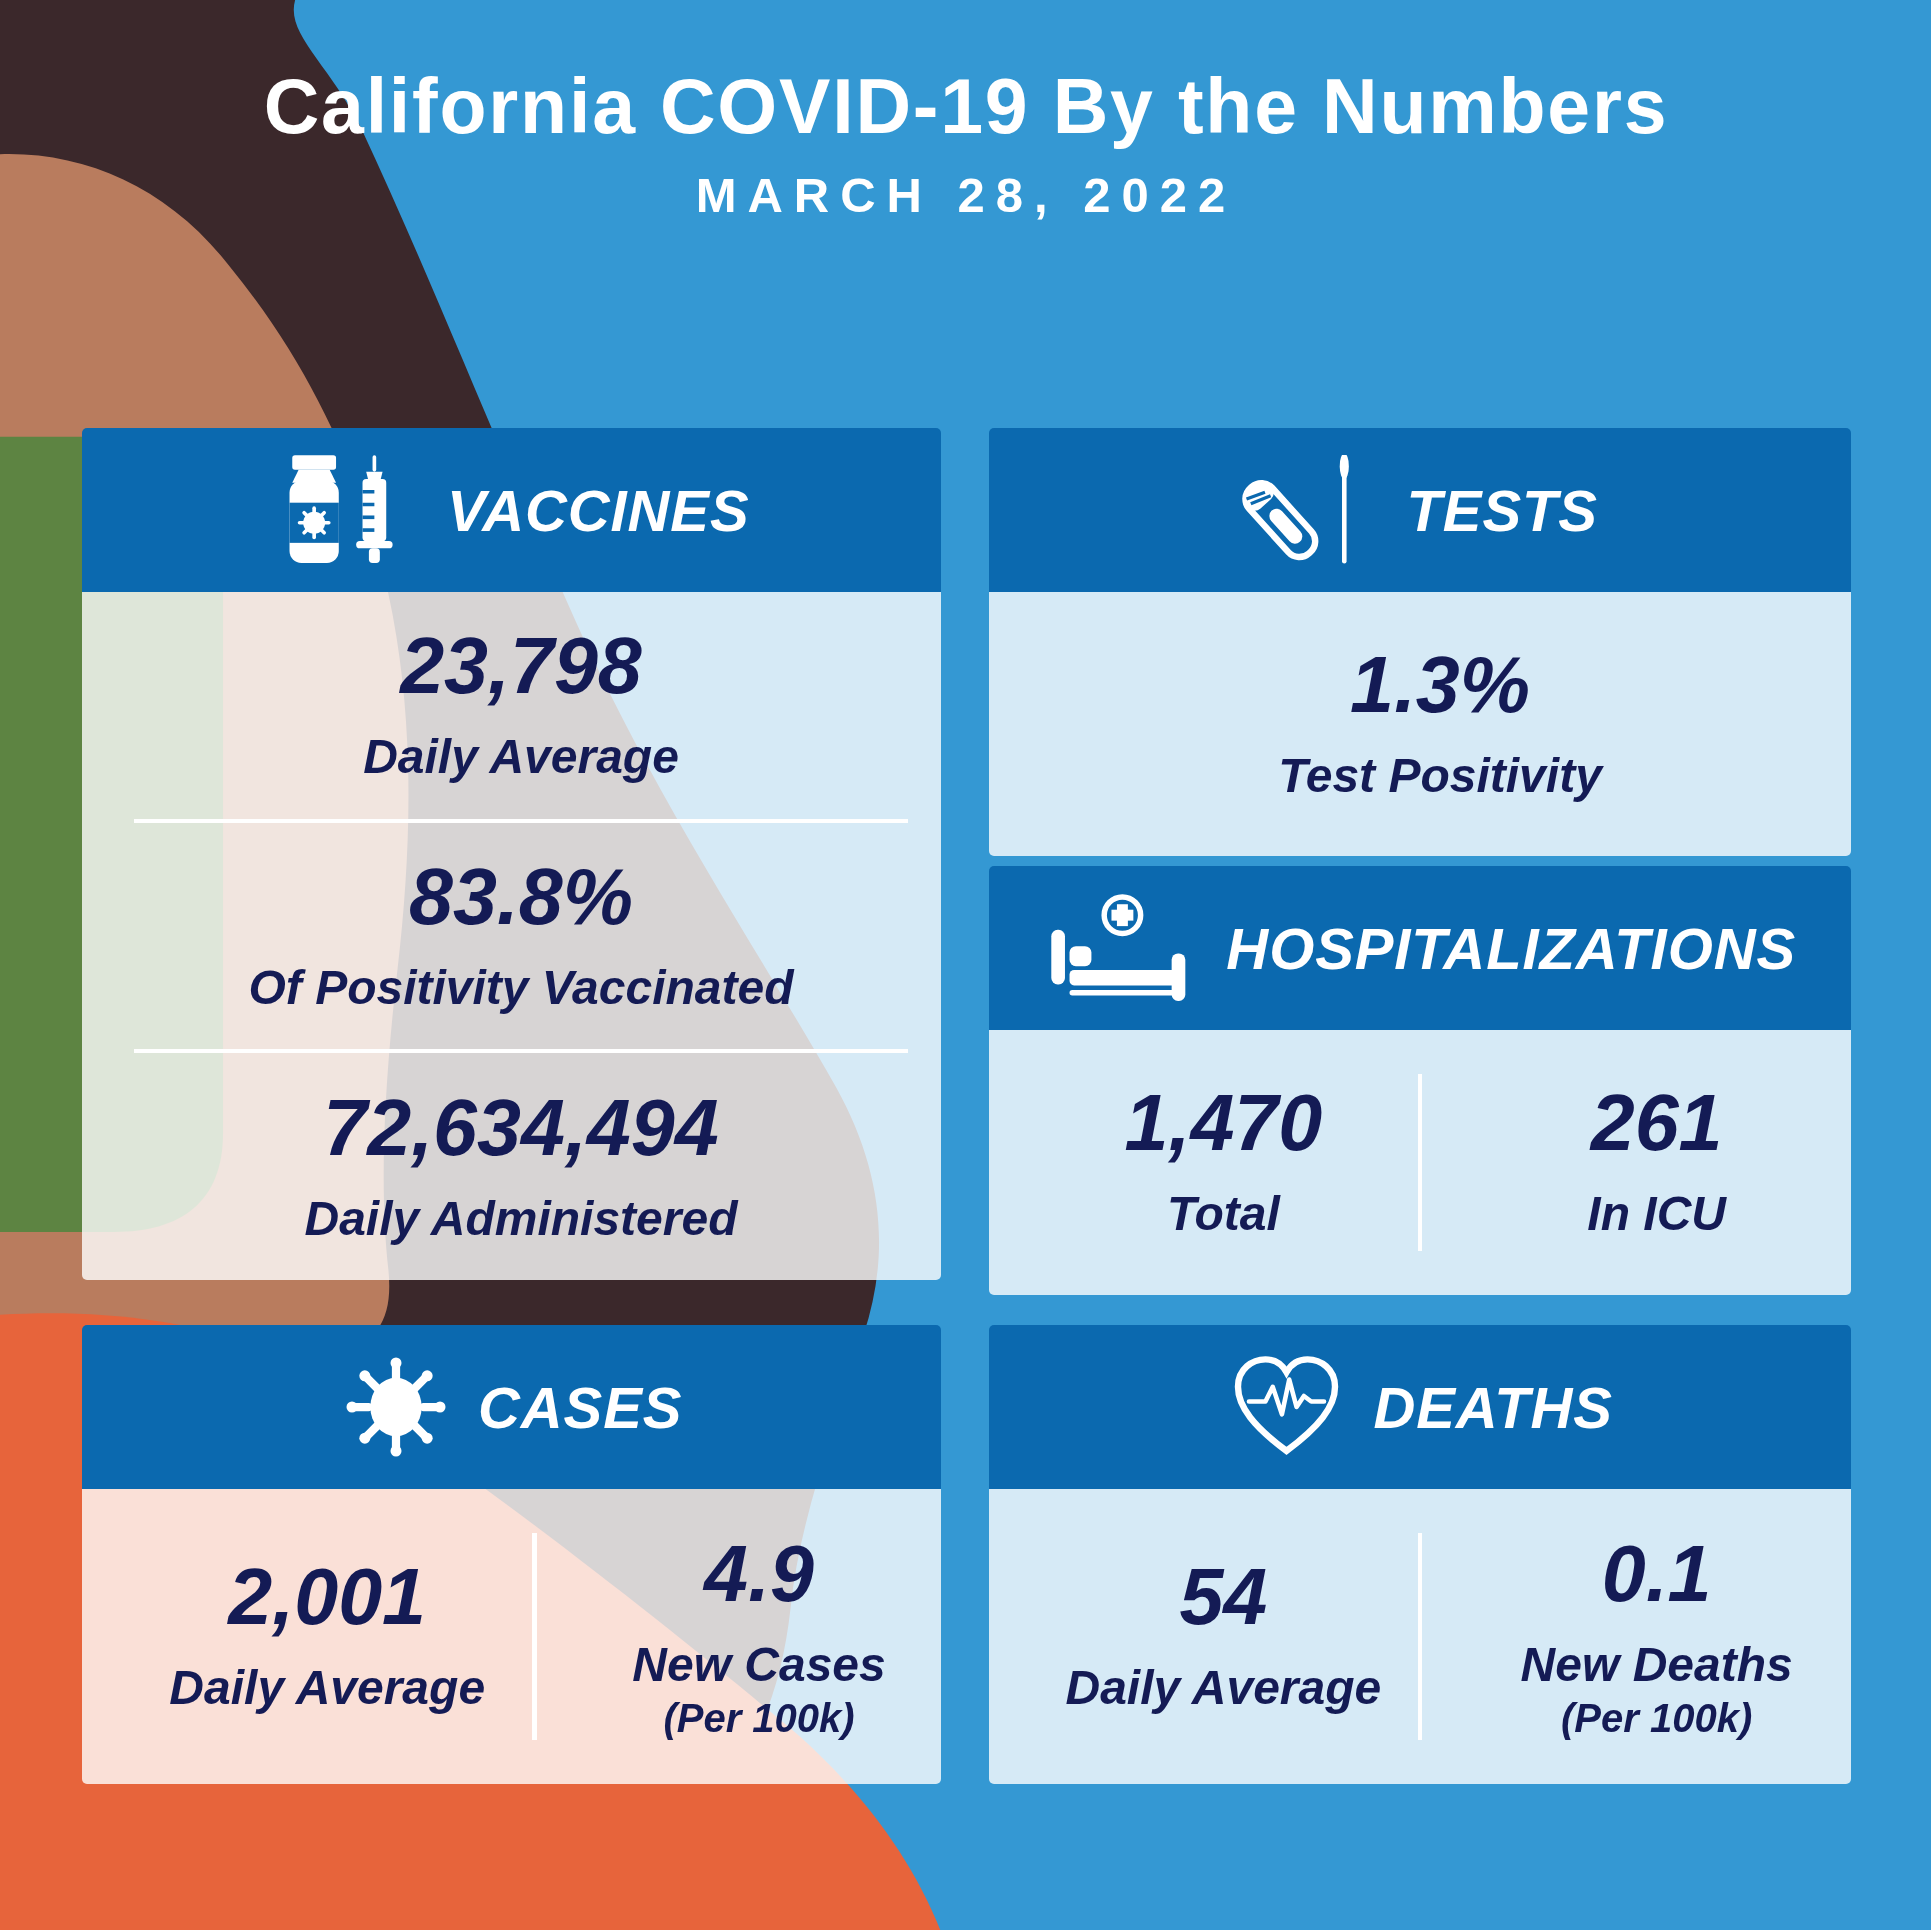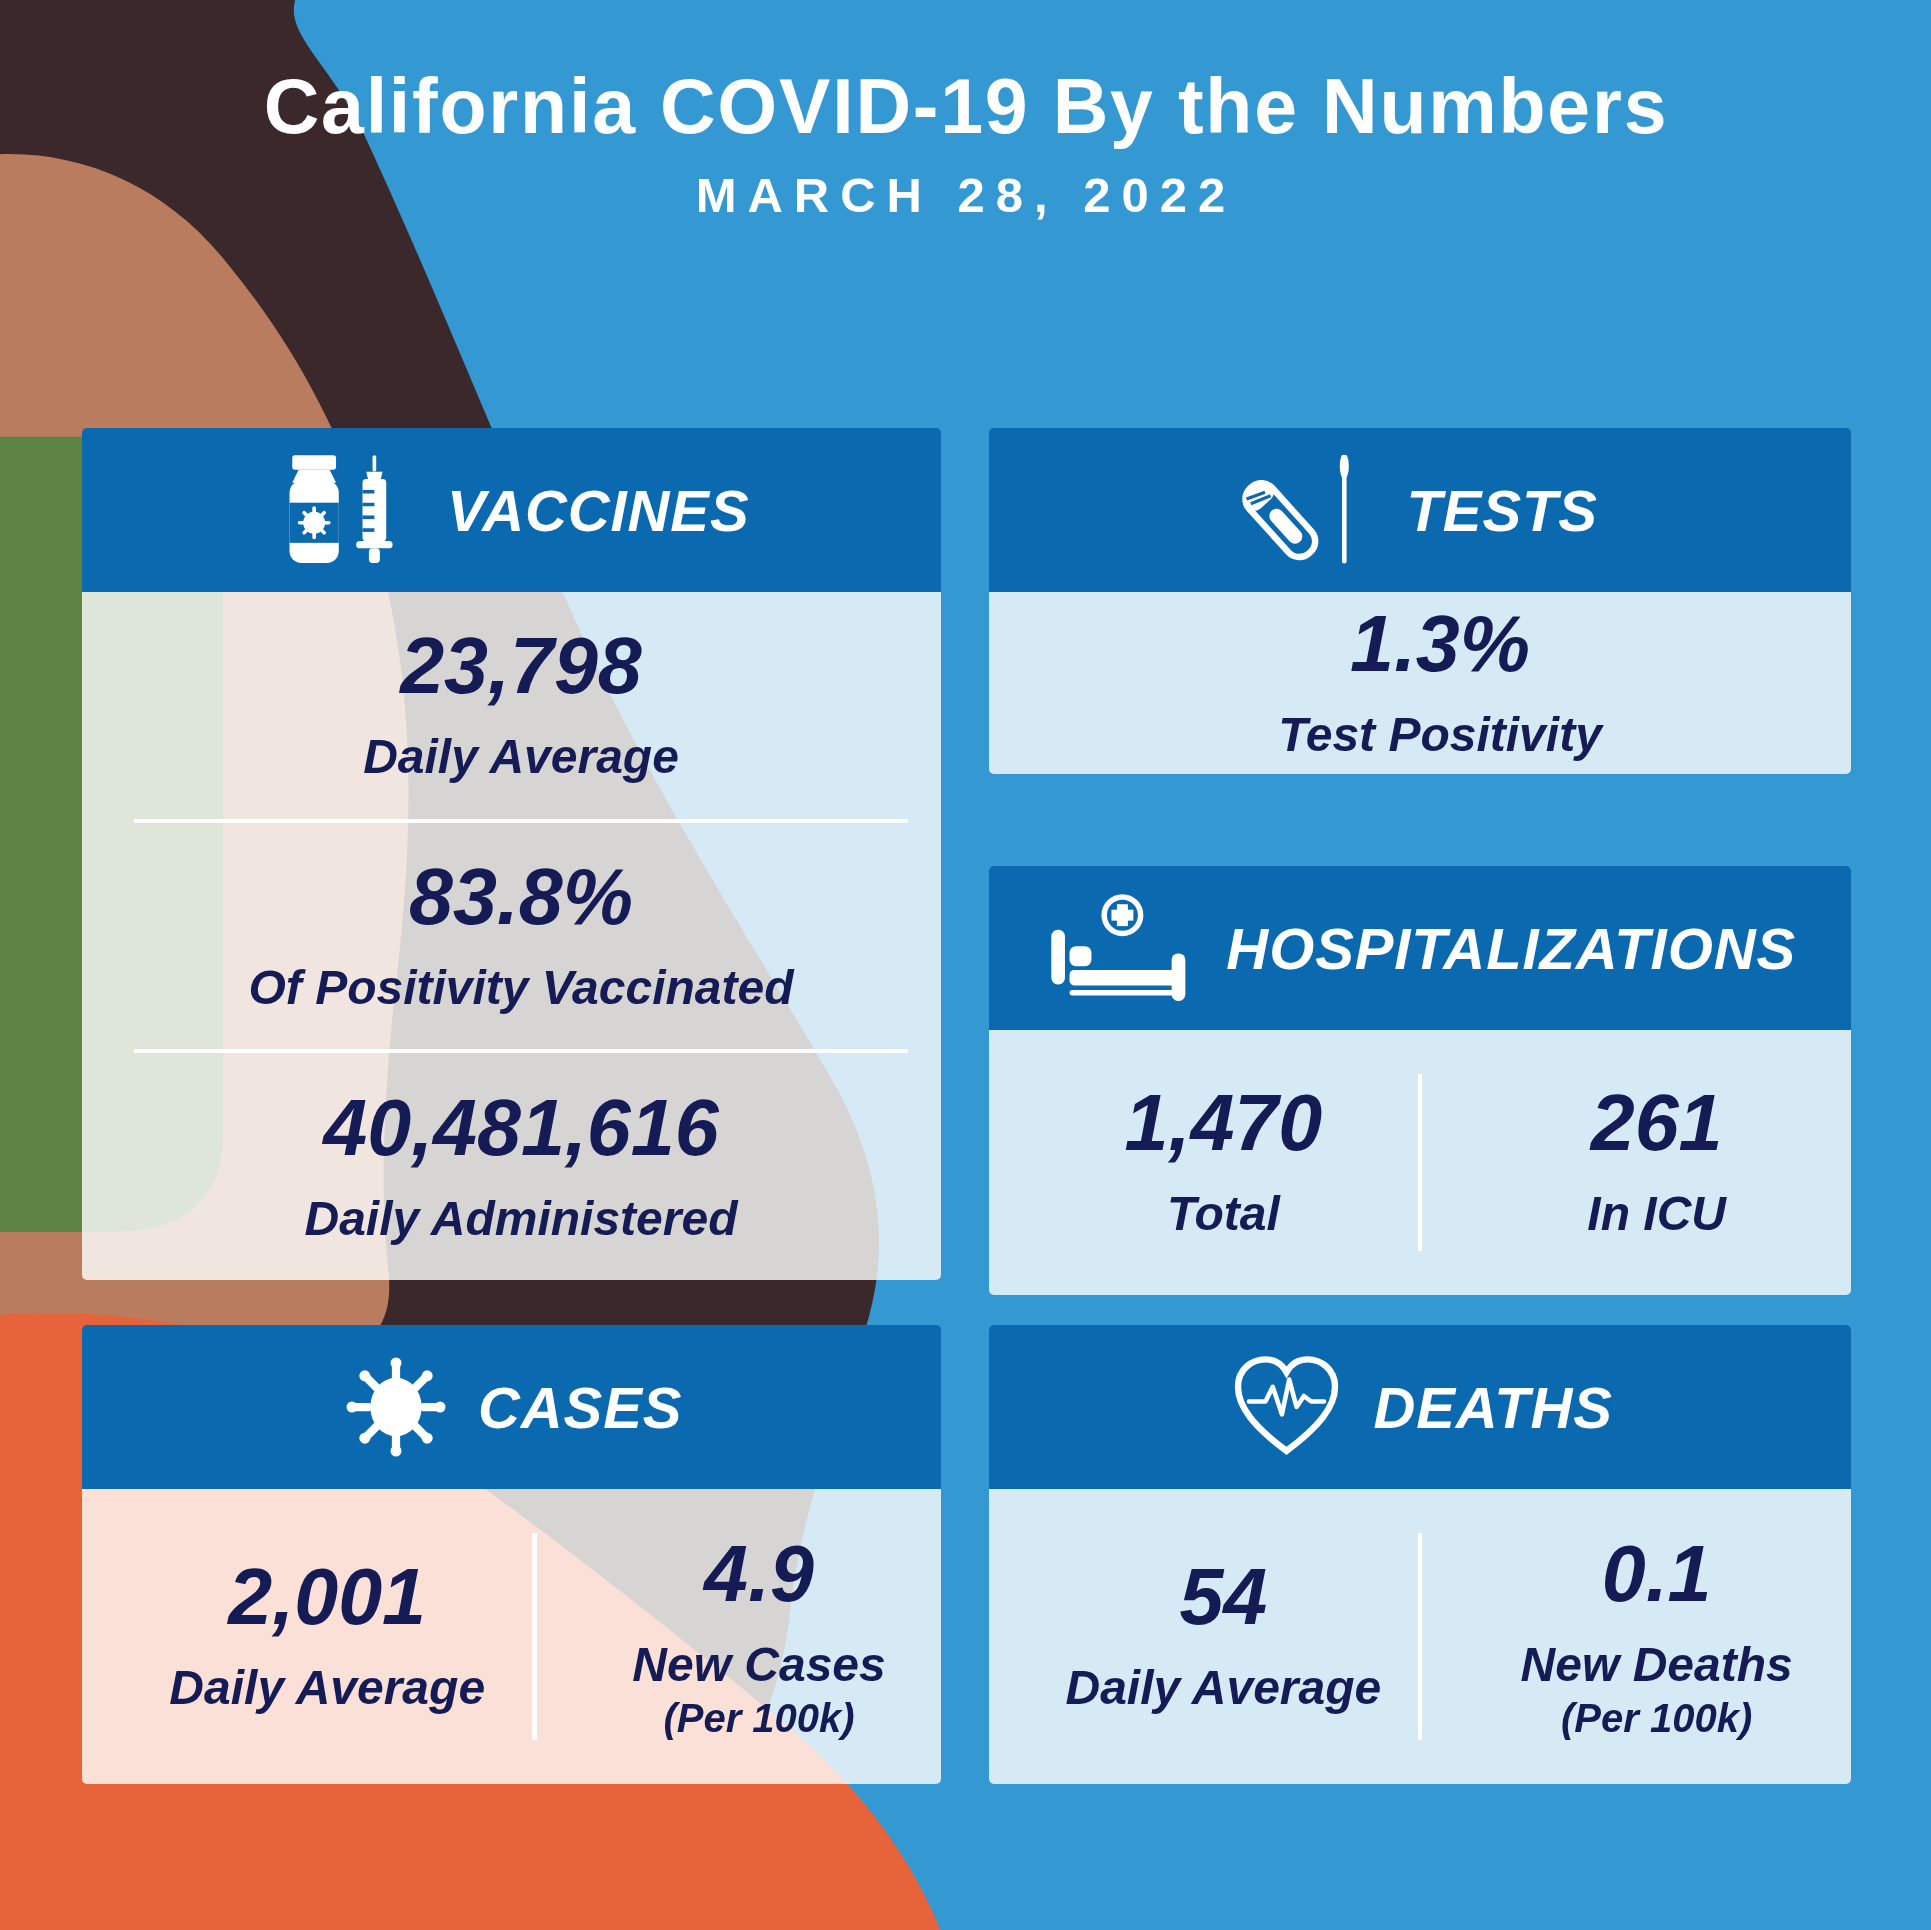--- a/index.html
+++ b/index.html
@@ -8,21 +8,21 @@
     background:var(--background_blue,#3498d3);
     font-family:"Liberation Sans",sans-serif;
     font-weight:bold;
   }
   .bg-illustration{position:absolute;inset:0;width:1932px;height:1931px;}
   .header-block{position:absolute;left:0;top:64px;width:1932px;text-align:center;color:var(--text_white,#fff);}
   .page-title{font-size:77px;letter-spacing:1.8px;line-height:1.1;margin:0;}
   .page-date{font-size:49px;letter-spacing:11px;margin-top:18px;}
   .card{position:absolute;display:flex;flex-direction:column;border-radius:5px;overflow:hidden;font-style:italic;}
   .card-vaccines{left:82px;top:428px;width:859px;height:852px;}
-  .card-tests{left:989px;top:428px;width:862px;height:346px;}
+  .card-tests{left:989px;top:428px;width:862px;height:428px;}
   .card-hosp{left:989px;top:866px;width:862px;height:429px;}
   .card-cases{left:82px;top:1325px;width:859px;height:459px;}
   .card-deaths{left:989px;top:1325px;width:862px;height:459px;}
   .card-header{
     height:164px;flex:0 0 164px;background:var(--panel_blue,#0b69af);
     display:flex;align-items:center;justify-content:center;gap:27.4px;
     color:var(--text_white,#fff);
   }
   .card-title{font-size:58px;letter-spacing:0.9px;}
   .card-body{flex:1;background:rgba(255,255,255,0.80);display:flex;}
@@ -86,21 +86,21 @@
   <div class="card-body rows">
     <div class="stat">
       <div class="value">23,798</div>
       <div class="label">Daily Average</div>
     </div>
     <div class="stat">
       <div class="value">83.8%</div>
       <div class="label">Of Positivity Vaccinated</div>
     </div>
     <div class="stat">
-      <div class="value">40,481,616</div>
+      <div class="value">72,634,494</div>
       <div class="label">Daily Administered</div>
     </div>
   </div>
 </div>
 
 <div class="card card-tests">
   <div class="card-header">
     <svg class="hicon" width="137" height="110" viewBox="0 0 150 120">
       <g transform="translate(50,80) rotate(-42)">
         <rect x="-17" y="-60" width="34" height="96" rx="16" fill="none" stroke="#fff" stroke-width="7"></rect>

